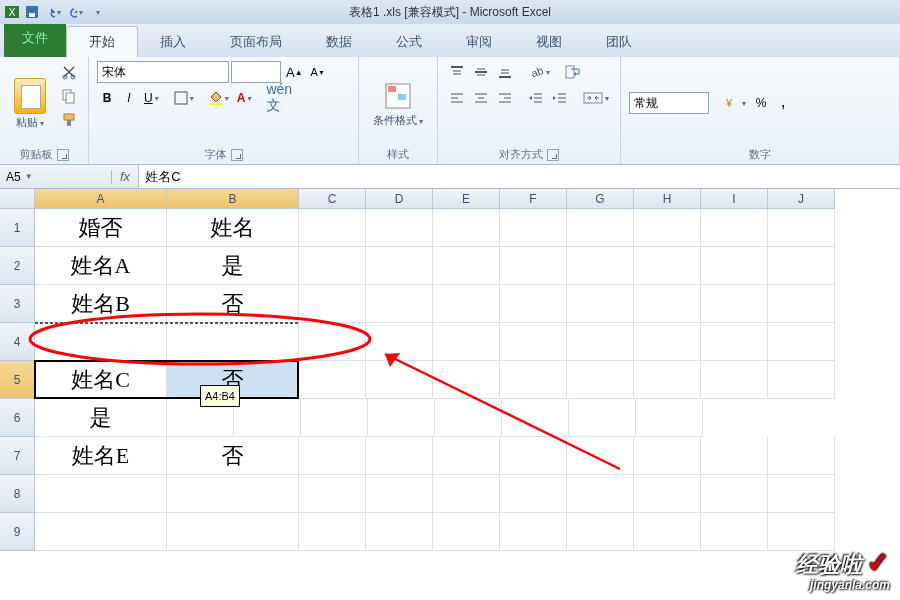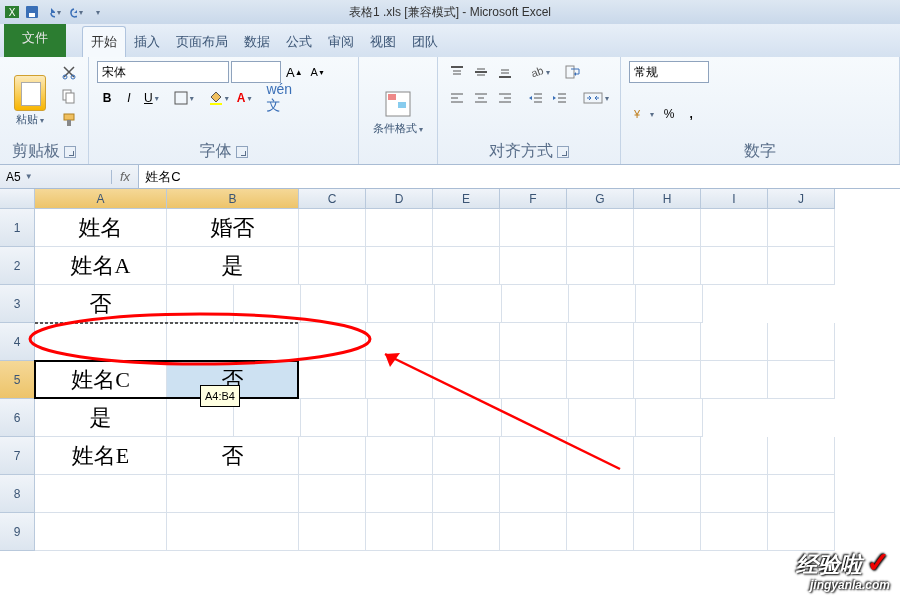--- a/index.html
+++ b/index.html
@@ -2,27 +2,27 @@
 <html><head>
 <meta charset="utf-8">
 <style>
 *{margin:0;padding:0;box-sizing:border-box;font-family:"Microsoft YaHei",SimSun,sans-serif}
 body{background:#fff;width:900px;height:600px;overflow:hidden;position:relative}
 .titlebar{height:24px;background:linear-gradient(#dde7f2,#c9d8ea);display:flex;align-items:center;font-size:11px;color:#333;position:relative}
 .titlebar .left{display:flex;align-items:center;gap:2px;padding-left:4px}
 .ticon{width:16px;height:16px;display:inline-flex;align-items:center;justify-content:center;font-size:12px}
 .titlebar .title{position:absolute;left:50%;transform:translateX(-50%);font-size:12px}
 .tabbar{height:33px;background:linear-gradient(#e8eff8,#d4e1f0);display:flex;align-items:flex-end;padding-left:4px}
-.file-tab{background:#2c7d31;color:#e5e5e5;padding:10px 18px;font-size:13px;border-radius:3px 3px 0 0;margin-right:16px;cursor:pointer}
-.tab{padding:6px 8px;font-size:13px;color:#3b5575;cursor:pointer}
+.file-tab{background:#2c7d31;color:#86efac;padding:10px 18px;font-size:13px;border-radius:3px 3px 0 0;margin-right:0;cursor:pointer}
+.tab{padding:6px 22px;font-size:13px;color:#3b5575;cursor:pointer}
 .tab.active{background:#f5f9fd;border:1px solid #b0c4de;border-bottom:none;border-radius:3px 3px 0 0;color:#333}
 .ribbon{height:108px;background:linear-gradient(#f6fafd,#e9f0f8);border-bottom:1px solid #a9bcd4;display:flex}
 .rgroup{border-right:1px solid #c5d4e6;padding:4px 8px 2px;display:flex;flex-direction:column;justify-content:space-between}
 .rgroup .body{display:flex;gap:6px;flex:1}
-.rgroup .label{text-align:center;font-size:16px;color:#5a6f8a;padding-top:2px;display:flex;justify-content:center;align-items:center;gap:4px}
+.rgroup .label{text-align:center;font-size:11px;color:#5a6f8a;padding-top:2px;display:flex;justify-content:center;align-items:center;gap:4px}
 .dlaunch{width:12px;height:12px;border:1px solid #8fa3bd;display:inline-block;position:relative}
 .dlaunch::after{content:"";position:absolute;right:1px;bottom:1px;width:4px;height:4px;border-right:1px solid #5a6f8a;border-bottom:1px solid #5a6f8a}
 .vcol{display:flex;flex-direction:column;gap:2px}
 .btn{min-width:20px;height:22px;border:1px solid transparent;display:inline-flex;align-items:center;justify-content:center;font-size:12px;padding:0 2px;cursor:pointer}
 .big{display:flex;flex-direction:column;align-items:center;justify-content:center;padding:4px 6px;cursor:pointer;gap:2px}
 .big .icn{width:32px;height:32px;display:flex;align-items:center;justify-content:center;font-size:24px}
 .big .txt{font-size:11px;color:#3b5575;text-align:center;line-height:1.1}
 .font-row{display:flex;gap:2px;align-items:center}
 select,.combo{height:22px;border:1px solid #8fa3bd;background:#fff;font-size:12px;padding:0 4px}
 .hr{width:1px;background:#c5d4e6;margin:2px 2px}
@@ -187,20 +187,23 @@
         <div class="icn">
             <svg width="28" height="28">
               <rect x="2" y="2" width="24" height="24" fill="#fff" stroke="#888"></rect>
               <rect x="4" y="4" width="8" height="6" fill="#e88"></rect>
               <rect x="14" y="12" width="8" height="6" fill="#8ce"></rect>
             </svg>
           </div>
         <div class="txt drop" style="white-space:pre">条件格式</div>
       </div>
     </div>
+    <div class="label">
+        <span>样式</span>
+      </div>
   </div>
 
   <div class="rgroup" style="min-width:180px">
     <div class="body" style="flex-direction:column;gap:4px">
       <div class="font-row">
         <span class="btn">
             <svg width="16" height="16">
               <line x1="2" y1="3" x2="14" y2="3" stroke="#555" stroke-width="2"></line>
               <line x1="4" y1="7" x2="12" y2="7" stroke="#555"></line>
               <line x1="4" y1="10" x2="12" y2="10" stroke="#555"></line>
@@ -284,21 +287,21 @@
           </span>
       </div>
     </div>
     <div class="label">
         <span>对齐方式</span>
         <span class="dlaunch"></span>
       </div>
   </div>
 
   <div class="rgroup" style="flex:1">
-    <div class="body" style="flex-direction:column;gap:20px">
+    <div class="body" style="flex-direction:row;gap:12px">
       <div class="font-row">
         <input class="combo" style="width: 80px;" value="常规">
       </div>
       <div class="font-row">
         <span class="btn drop">
             <svg width="16" height="14">
               <text x="2" y="11" font-size="11" fill="#c08020">¥</text>
             </svg>
           </span>
         <span class="btn">%</span>
@@ -332,22 +335,22 @@
     <div class="ch colN">E</div>
     <div class="ch colN">F</div>
     <div class="ch colN">G</div>
     <div class="ch colN">H</div>
     <div class="ch colN">I</div>
     <div class="ch colN">J</div>
   </div>
   <div class="rows">
     <div class="row">
         <div class="rh">1</div>
+        <div class="cell colB">婚否</div>
         <div class="cell colA">姓名</div>
-        <div class="cell colB">婚否</div>
         <div class="cell colN"></div>
         <div class="cell colN"></div>
         <div class="cell colN"></div>
         <div class="cell colN"></div>
         <div class="cell colN"></div>
         <div class="cell colN"></div>
         <div class="cell colN"></div>
         <div class="cell colN"></div>
       </div>
     <div class="row">
@@ -358,20 +361,21 @@
         <div class="cell colN"></div>
         <div class="cell colN"></div>
         <div class="cell colN"></div>
         <div class="cell colN"></div>
         <div class="cell colN"></div>
         <div class="cell colN"></div>
         <div class="cell colN"></div>
       </div>
     <div class="row">
         <div class="rh">3</div>
+        <div class="cell colA">姓名B</div>
         <div class="cell colB">否</div>
         <div class="cell colN"></div>
         <div class="cell colN"></div>
         <div class="cell colN"></div>
         <div class="cell colN"></div>
         <div class="cell colN"></div>
         <div class="cell colN"></div>
         <div class="cell colN"></div>
         <div class="cell colN"></div>
       </div>

